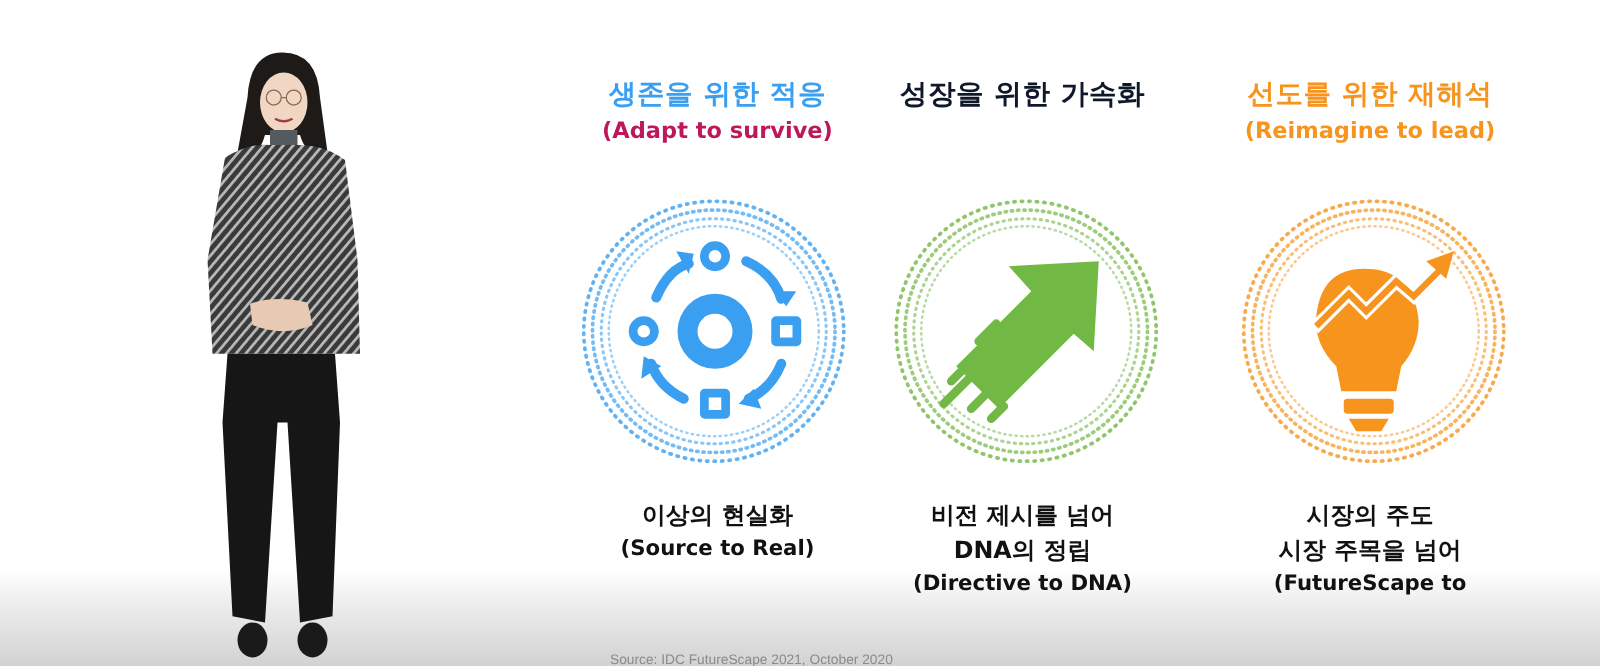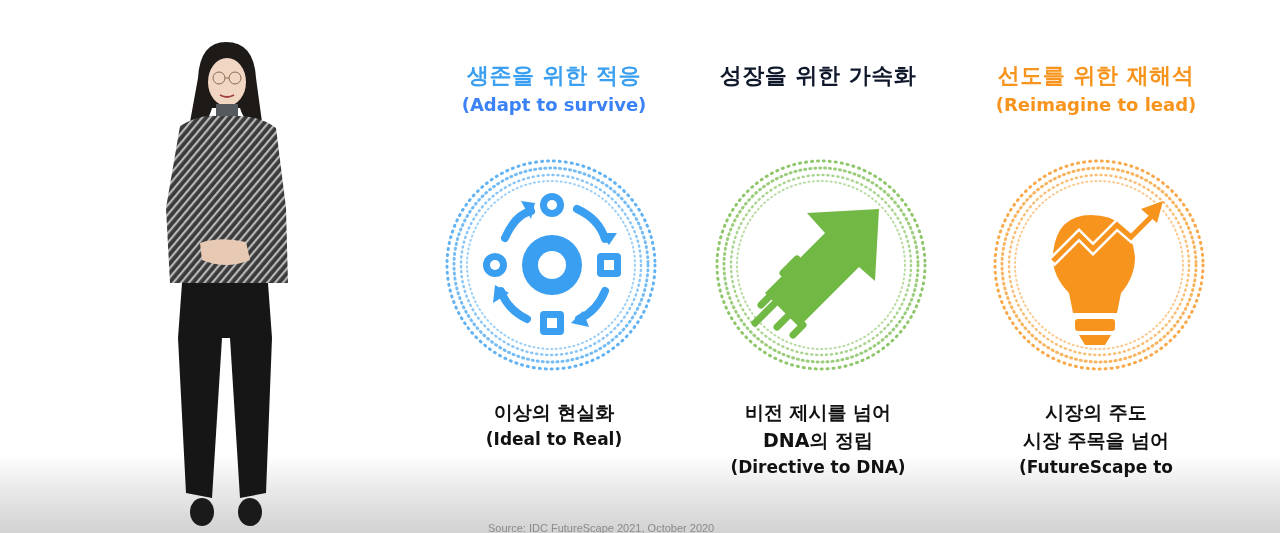--- a/index.html
+++ b/index.html
@@ -3,21 +3,21 @@
 <meta charset="utf-8">
 <style>
   html, body { margin:0; padding:0; }
   body {
     width:1280px; height:533px; overflow:hidden; position:relative;
     background: linear-gradient(to bottom, #ffffff 0px, #ffffff 455px, #e9e9e9 490px, #d2d2d2 533px);
     font-family: "DejaVu Sans", "Liberation Sans", sans-serif;
   }
   .presenter { position:absolute; left:150px; top:38px; width:150px; height:495px; }
   .column { position:absolute; top:60px; width:260px; text-align:center; }
-  .col-1 { left:424px; }
+  .col-1 { left:444px; }
   .col-2 { left:688px; }
   .col-3 { left:966px; }
   .title-ko { font-size:22px; font-weight:bold; line-height:32px; letter-spacing:0.5px; }
   .title-en { font-size:18px; font-weight:bold; line-height:26px; }
   .icon-wrap { position:absolute; top:93px; left:15px; width:230px; height:230px; }
   .caption { position:absolute; top:338px; left:0; width:260px; text-align:center; color:#111; font-weight:bold; }
   .caption .ko { font-size:19px; line-height:28px; }
   .caption .en { font-size:17px; line-height:27px; }
   .source {
     position:absolute; left:488px; top:522px; font-size:11px; color:#8a8a8a;
@@ -51,21 +51,21 @@
   <path d="M50 205 Q70 198 96 204 L100 222 Q76 232 52 222 Z" fill="#e8c9b3"></path>
 
   <path d="M32 245 L118 245 L122 300 L116 455 L90 460 L80 300 L72 300 L62 460 L36 455 L28 300 Z" fill="#161616"></path>
 
   <ellipse cx="52" cy="474" rx="12" ry="14" fill="#1a1a1a"></ellipse>
   <ellipse cx="100" cy="474" rx="12" ry="14" fill="#1a1a1a"></ellipse>
 </svg>
 
 <div class="column col-1">
   <div class="title-ko" style="color:#3a9ff0">생존을 위한 적응</div>
-  <div class="title-en" style="color:#3b82f6">(Adapt to survive)</div>
+  <div class="title-en" style="color:#be185d">(Adapt to survive)</div>
   <svg class="icon-wrap" viewBox="0 0 230 230">
     <g fill="none" stroke="#3a9ff0" stroke-linecap="round">
       <circle cx="112" cy="112" r="104" stroke-width="3" stroke-dasharray="1 5" opacity="0.8"></circle>
       <circle cx="112" cy="112" r="97" stroke-width="3" stroke-dasharray="1 4" opacity="0.7"></circle>
       <circle cx="112" cy="112" r="90" stroke-width="2.5" stroke-dasharray="1 4" opacity="0.6"></circle>
       <circle cx="112" cy="112" r="84" stroke-width="2" stroke-dasharray="1 3.5" opacity="0.5"></circle>
     </g>
     <circle cx="113" cy="112" r="30" fill="#3a9ff0"></circle>
     <circle cx="113" cy="112" r="14" fill="#ffffff"></circle>
     <circle cx="113" cy="52" r="12" fill="#3a9ff0"></circle>
@@ -84,21 +84,21 @@
     </g>
     <g fill="#3a9ff0">
       <polygon points="96,50 82,48 92,66"></polygon>
         <polygon points="170,92 160,80 178,80"></polygon>
       <polygon points="132,170 150,174 144,158"></polygon>
         <polygon points="56,132 54,150 70,140"></polygon>
     </g>
   </svg>
   <div class="caption">
     <div class="ko">이상의 현실화</div>
-    <div class="en">(Ideal to Real)</div>
+    <div class="en">(Source to Real)</div>
   </div>
 </div>
 
 <div class="column col-2">
   <div class="title-ko" style="color:#0f172a">성장을 위한 가속화</div>
   <svg class="icon-wrap" viewBox="0 0 230 230">
     <g fill="none" stroke="#72b844" stroke-linecap="round">
       <circle cx="118" cy="112" r="104" stroke-width="3" stroke-dasharray="1 5" opacity="0.8"></circle>
       <circle cx="118" cy="112" r="97" stroke-width="3" stroke-dasharray="1 4" opacity="0.7"></circle>
       <circle cx="118" cy="112" r="90" stroke-width="2.5" stroke-dasharray="1 4" opacity="0.6"></circle>

